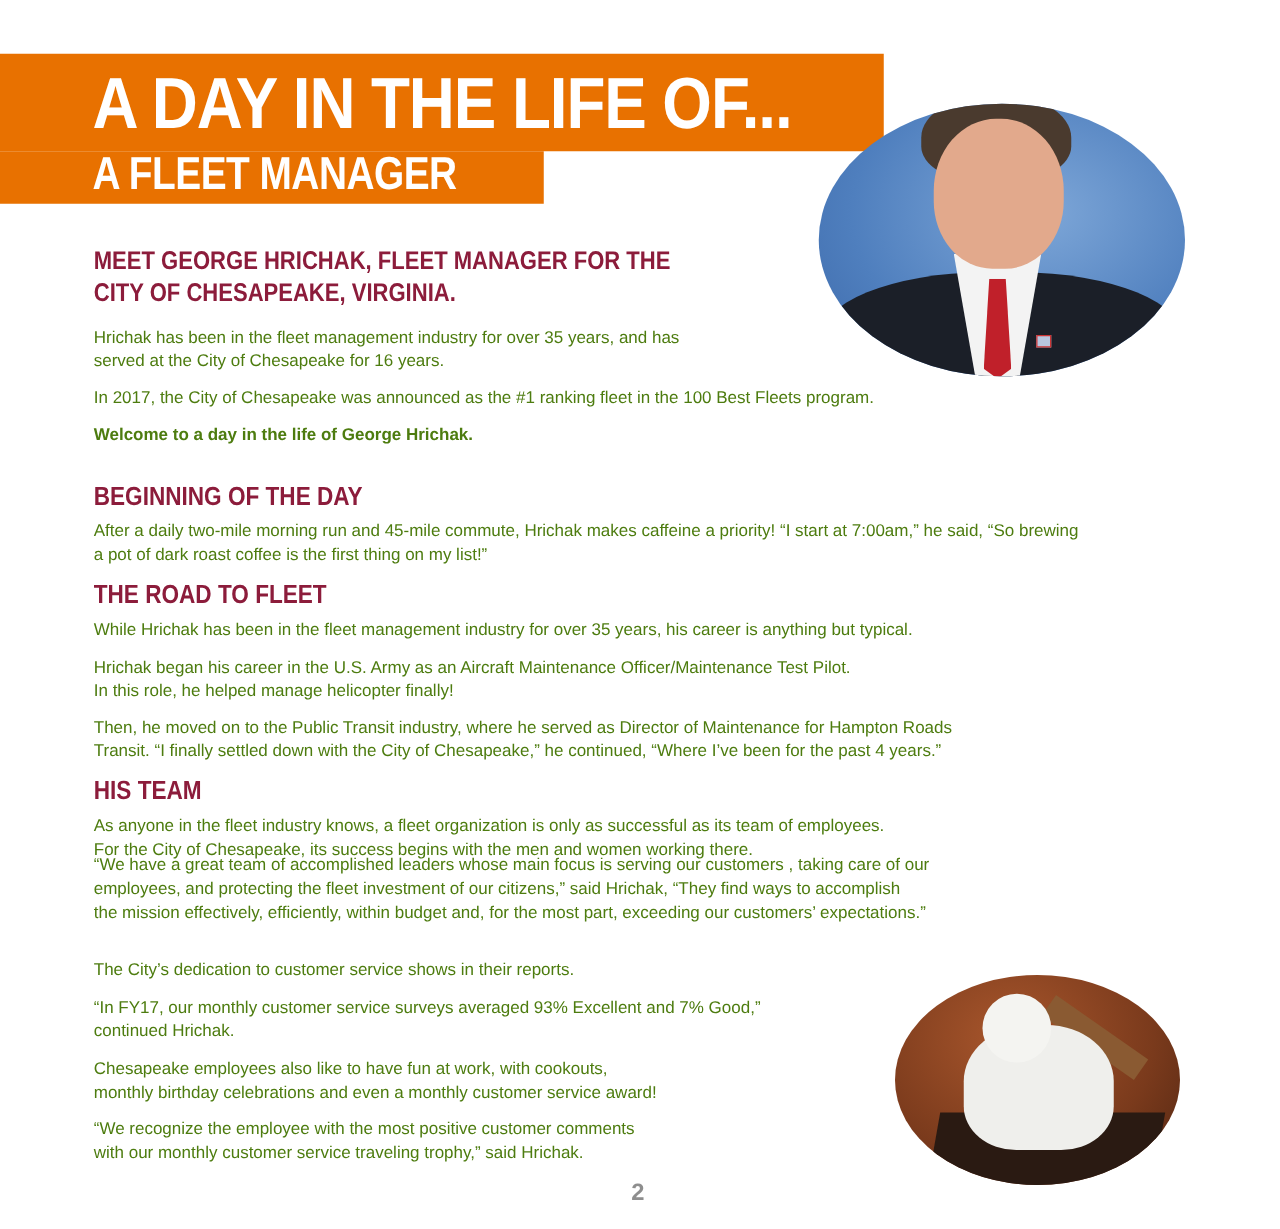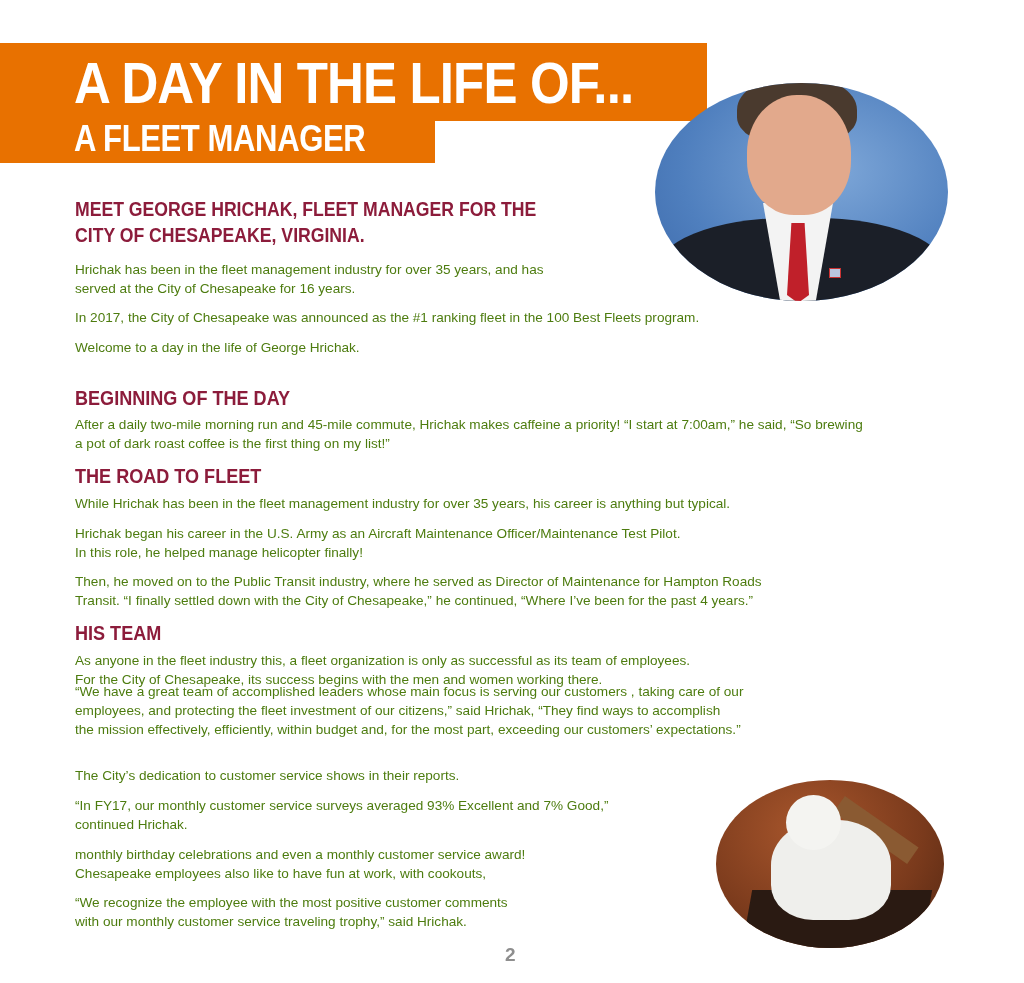--- a/index.html
+++ b/index.html
@@ -31,21 +31,21 @@
   .trophy .head { position: absolute; left: 70px; top: 15px; width: 55px; height: 55px; border-radius: 50%; background: #f4f4f1; }
   .trophy .strap { position: absolute; left: 115px; top: 40px; width: 90px; height: 20px; background: #8a5a32; transform: rotate(35deg); }
 
   .section-title { position: absolute; left: 75px; color: #8c1c3b; font-weight: bold; font-family: "Liberation Sans", sans-serif;
                    transform: scaleX(0.86); transform-origin: left center; white-space: nowrap; }
   .intro-title { top: 196px; font-size: 20.5px; line-height: 26px; }
   .h2 { font-size: 21px; line-height: 24px; }
 
   .p { position: absolute; left: 75px; font-size: 13.6px; line-height: 19px; color: #4d7c0f; white-space: nowrap; }
   .p .ln { display: block; }
-  .bold { font-weight: normal; text-align: right; }
+  .bold { font-weight: bold; text-align: right; }
 
   .page-number { position: absolute; left: 505px; top: 944px; font-size: 19px; font-weight: bold; color: #8e8e8e; }
 </style>
 </head>
 <body>
 
 <div class="banner-top"></div>
 <div class="banner-bottom"></div>
 <div class="banner-line1">A DAY IN THE LIFE OF...</div>
 <div class="banner-line2">A FLEET MANAGER</div>
@@ -89,38 +89,38 @@
   <span class="ln">Hrichak began his career in the U.S. Army as an Aircraft Maintenance Officer/Maintenance Test Pilot.</span>
   <span class="ln">In this role, he helped manage helicopter finally!</span>
 </div>
 <div class="p" style="top:572px">
   <span class="ln">Then, he moved on to the Public Transit industry, where he served as Director of Maintenance for Hampton Roads</span>
   <span class="ln">Transit. “I finally settled down with the City of Chesapeake,” he continued, “Where I’ve been for the past 4 years.”</span>
 </div>
 
 <div class="section-title h2" style="top:621px">HIS TEAM</div>
 <div class="p" style="top:651px">
-  <span class="ln">As anyone in the fleet industry this, a fleet organization is only as successful as its team of employees.</span>
+  <span class="ln">As anyone in the fleet industry knows, a fleet organization is only as successful as its team of employees.</span>
   <span class="ln">For the City of Chesapeake, its success begins with the men and women working there.</span>
 </div>
 <div class="p" style="top:682px">
   <span class="ln">“We have a great team of accomplished leaders whose main focus is serving our customers , taking care of our</span>
   <span class="ln">employees, and protecting the fleet investment of our citizens,” said Hrichak, “They find ways to accomplish</span>
   <span class="ln">the mission effectively, efficiently, within budget and, for the most part, exceeding our customers’ expectations.”</span>
 </div>
 <div class="p" style="top:766px">
   <span class="ln">The City’s dedication to customer service shows in their reports.</span>
 </div>
 <div class="p" style="top:796px">
   <span class="ln">“In FY17, our monthly customer service surveys averaged 93% Excellent and 7% Good,”</span>
   <span class="ln">continued Hrichak.</span>
 </div>
 <div class="p" style="top:845px">
+  <span class="ln">Chesapeake employees also like to have fun at work, with cookouts,</span>
   <span class="ln">monthly birthday celebrations and even a monthly customer service award!</span>
-  <span class="ln">Chesapeake employees also like to have fun at work, with cookouts,</span>
 </div>
 <div class="p" style="top:893px">
   <span class="ln">“We recognize the employee with the most positive customer comments</span>
   <span class="ln">with our monthly customer service traveling trophy,” said Hrichak.</span>
 </div>
 
 <div class="trophy" title="White laughing Buddha traveling trophy figurine">
   <div class="base"></div>
   <div class="strap"></div>
   <div class="body"></div>

